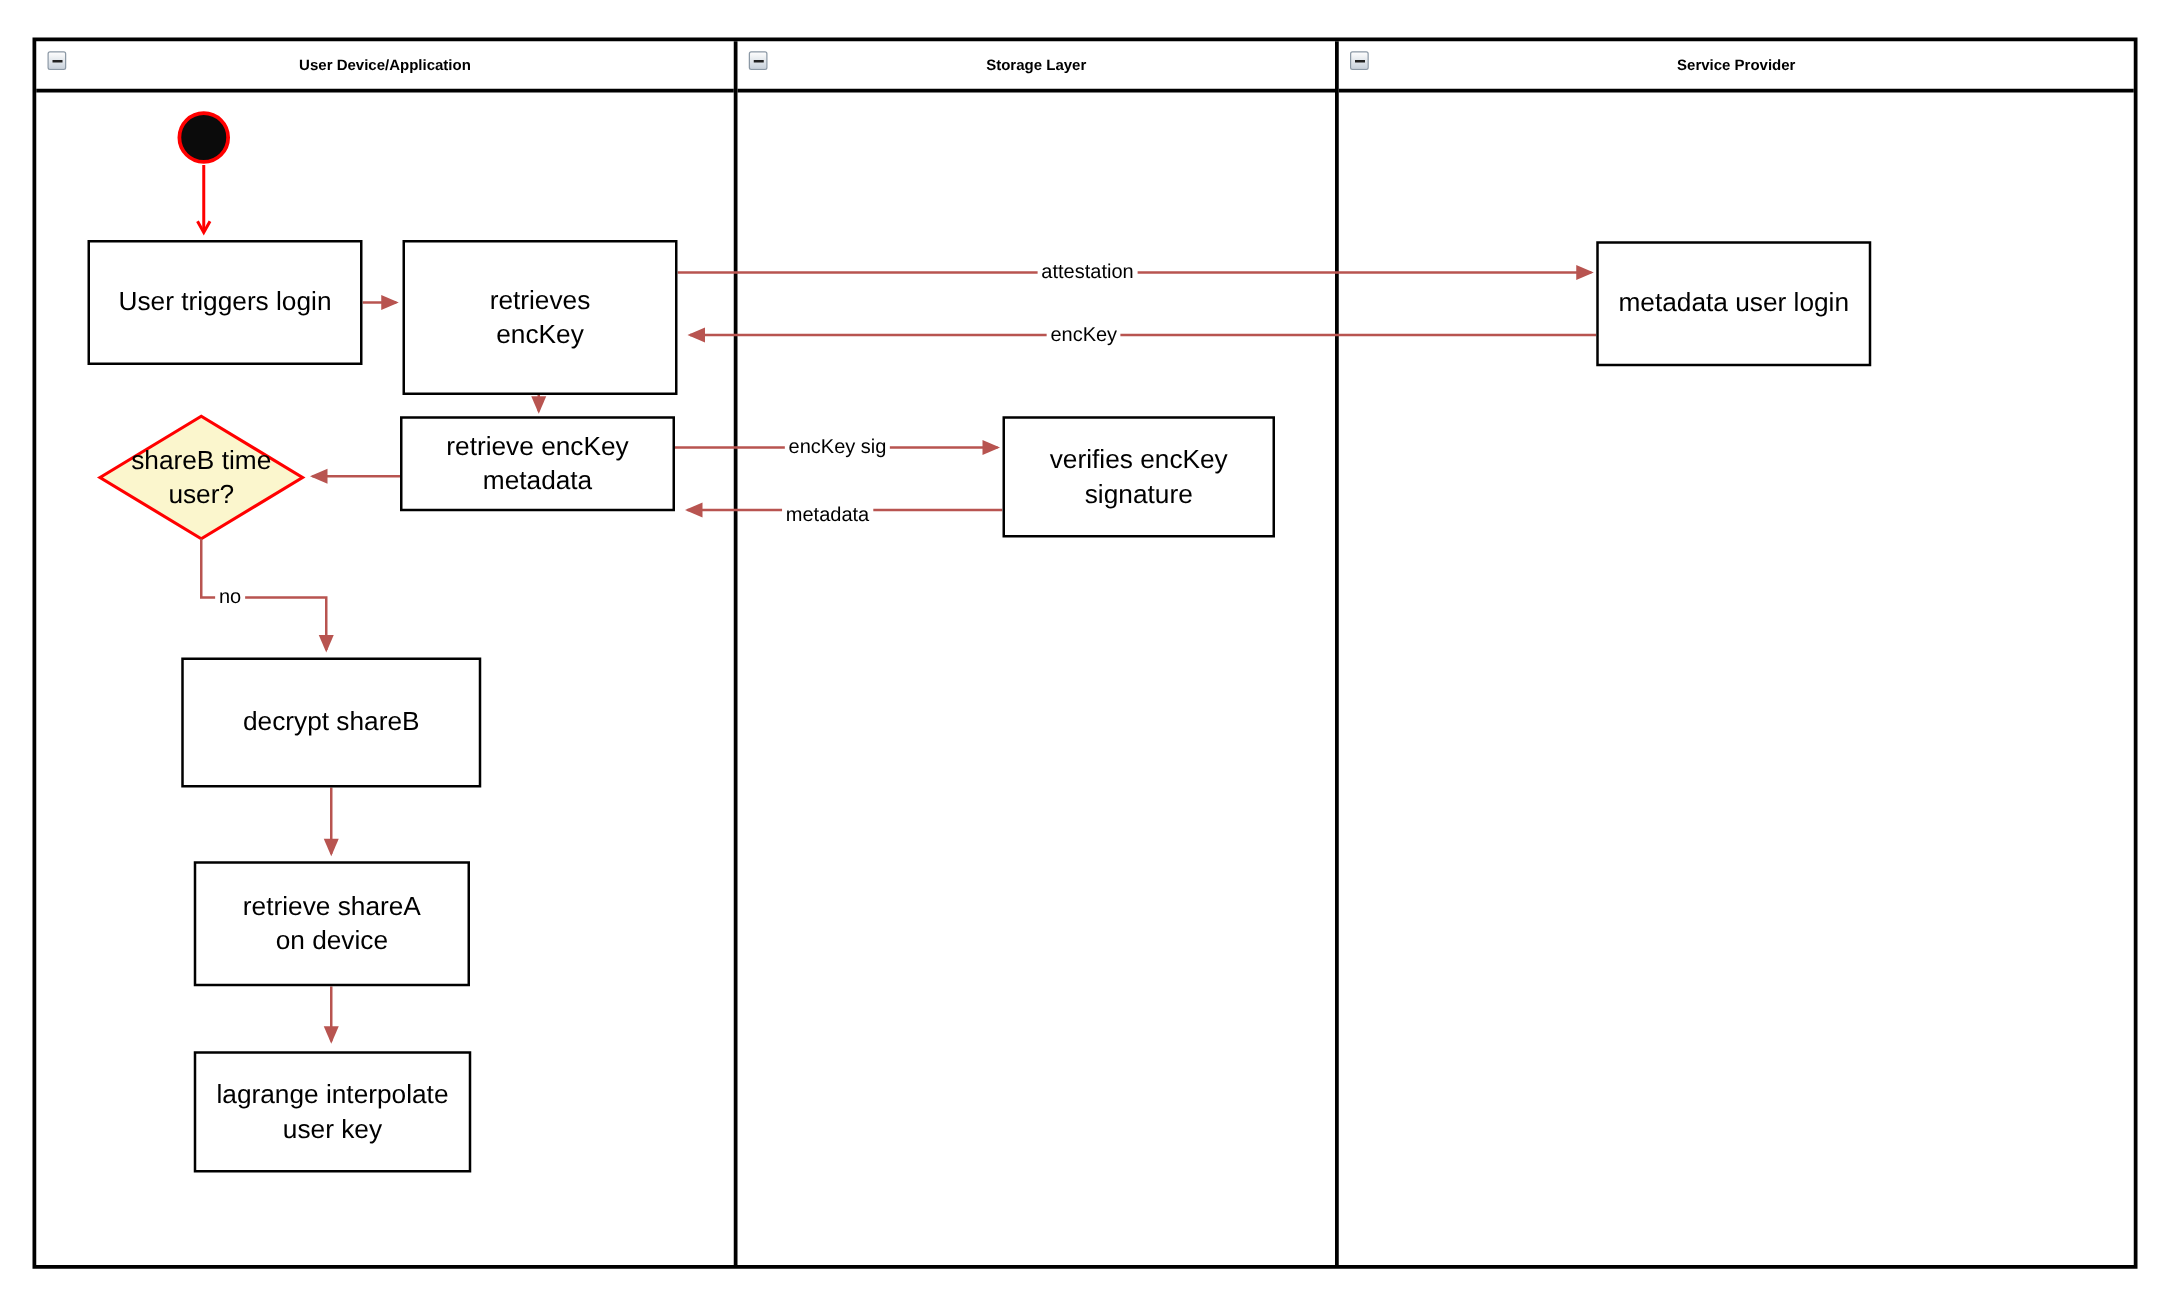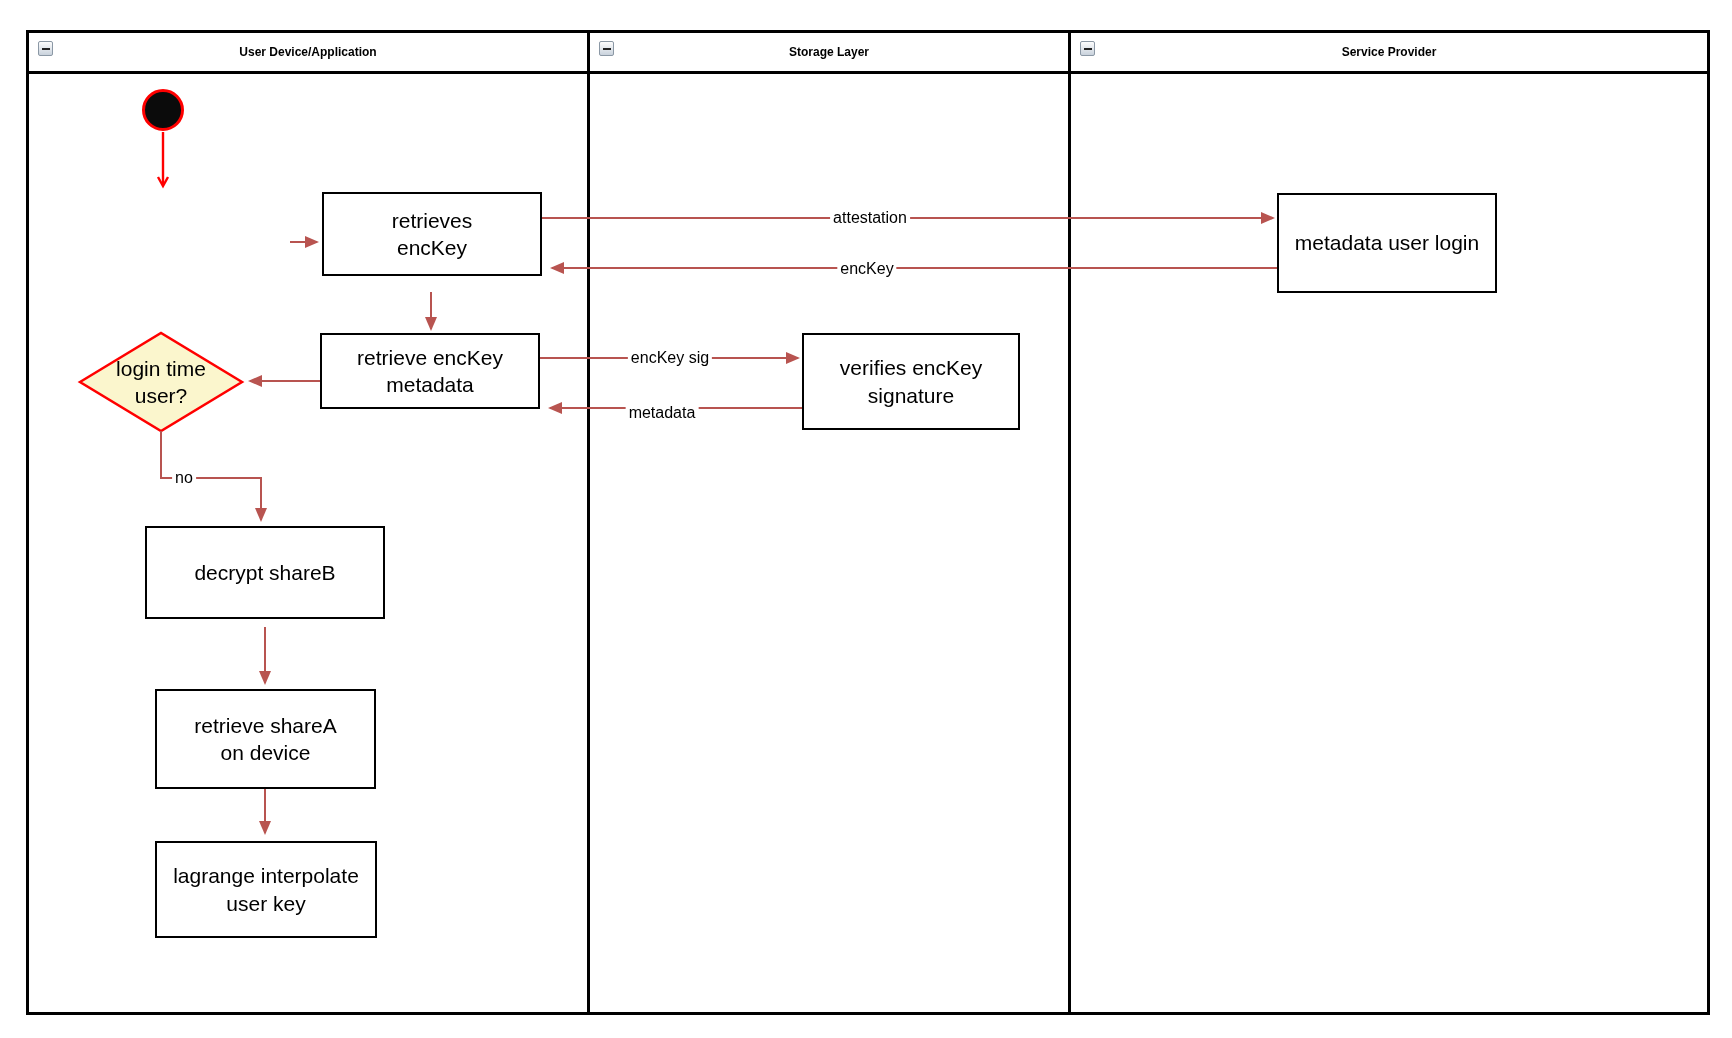--- a/index.html
+++ b/index.html
@@ -89,36 +89,37 @@
     <line x1="540" y1="358" x2="798" y2="358" stroke="#b85450" stroke-width="2" marker-end="url(#tri)"></line>
     <line x1="802" y1="408" x2="550" y2="408" stroke="#b85450" stroke-width="2" marker-end="url(#tri)"></line>
     <line x1="320" y1="381" x2="250" y2="381" stroke="#b85450" stroke-width="2" marker-end="url(#tri)"></line>
     <polyline points="161,431 161,478 261,478 261,520" fill="none" stroke="#b85450" stroke-width="2" marker-end="url(#tri)"></polyline>
     <line x1="265" y1="627" x2="265" y2="683" stroke="#b85450" stroke-width="2" marker-end="url(#tri)"></line>
     <line x1="265" y1="789" x2="265" y2="833" stroke="#b85450" stroke-width="2" marker-end="url(#tri)"></line>
   </svg>
 
   <div class="start"></div>
 
+  <div class="box" style="left:70px;top:192px;width:220px;height:100px">User triggers login</div>
 
-  <div class="box" style="left:322px;top:192px;width:220px;height:84px">retrieves
+  <div class="box" style="left:322px;top:192px;width:220px;height:124px">retrieves
 encKey</div>
 
   <div class="box" style="left:1277px;top:193px;width:220px;height:100px">metadata user login</div>
 
   <div class="box" style="left:320px;top:333px;width:220px;height:76px">retrieve encKey
 metadata</div>
 
   <div class="box" style="left:802px;top:333px;width:218px;height:97px">verifies encKey
 signature</div>
 
-  <div class="diamond-label">login time
+  <div class="diamond-label">shareB time
 user?</div>
 
-  <div class="box" style="left:145px;top:526px;width:240px;height:93px">decrypt shareB</div>
+  <div class="box" style="left:145px;top:526px;width:240px;height:104px">decrypt shareB</div>
 
   <div class="box" style="left:155px;top:689px;width:221px;height:100px">retrieve shareA
 on device</div>
 
   <div class="box" style="left:155px;top:841px;width:222px;height:97px">lagrange interpolate
 user key</div>
 
   <span class="edge-label" style="left:870px;top:218px">attestation</span>
   <span class="edge-label" style="left:867px;top:269px">encKey</span>
   <span class="edge-label" style="left:670px;top:358px">encKey sig</span>

